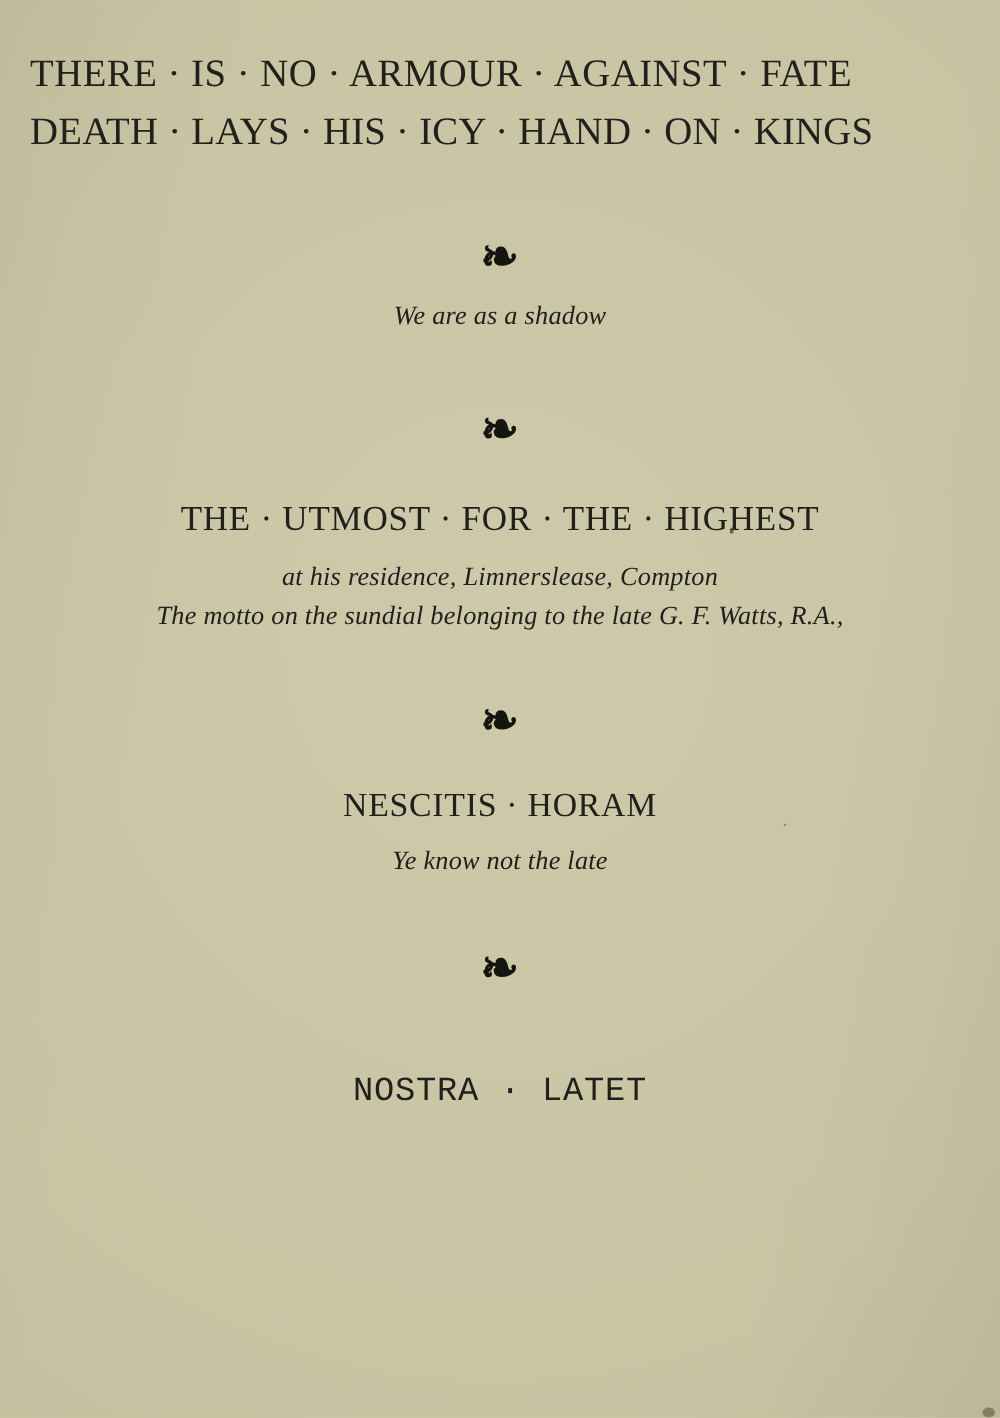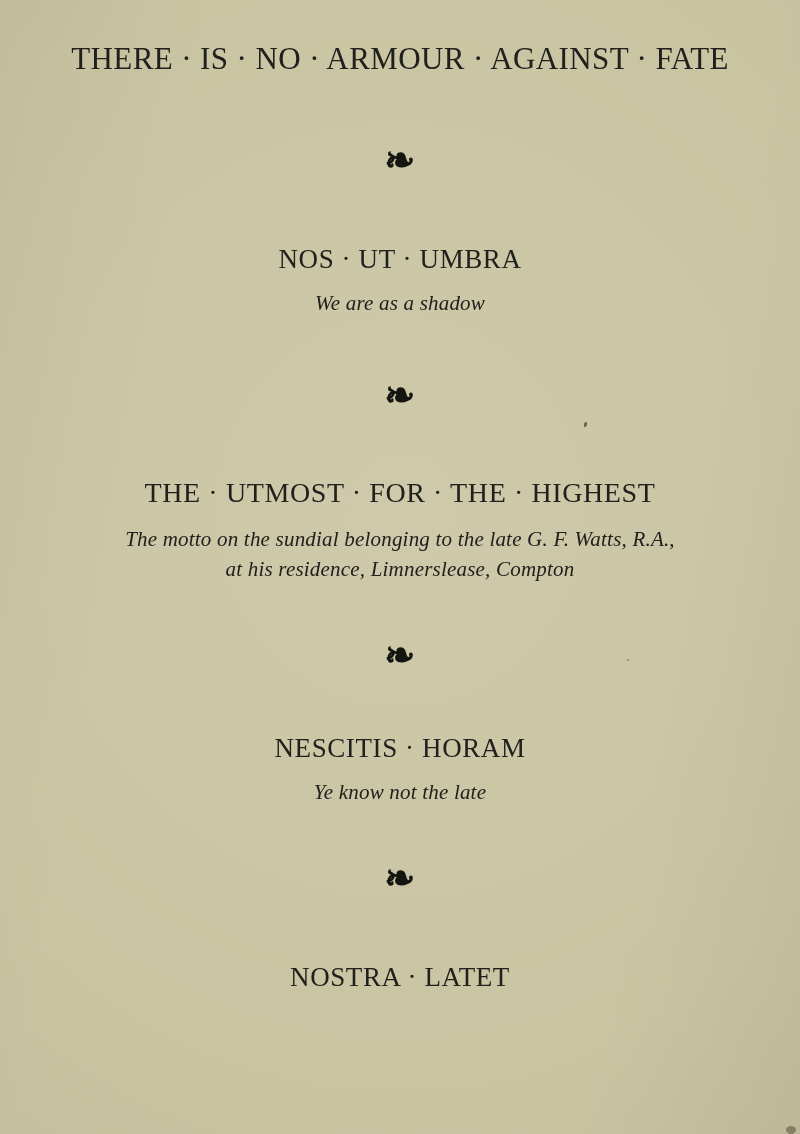--- a/index.html
+++ b/index.html
@@ -24,21 +24,20 @@
       linear-gradient(100deg, rgba(0,0,0,0.035) 0%, rgba(0,0,0,0.0) 22%, rgba(0,0,0,0.0) 78%, rgba(0,0,0,0.045) 100%),
       #c9c4a2;
   }
   .content {
     position: relative;
     padding: 28px 24px 0 24px;
     box-sizing: border-box;
     height: 100%;
   }
   .headline {
-    text-align: center;
     font-size: 31px;
     letter-spacing: 0.4px;
     line-height: 1.48;
     font-weight: 400;
     white-space: nowrap;
   }
   .headline .line2 {
     display: block;
     letter-spacing: 0.2px;
   }
@@ -88,51 +87,51 @@
     opacity: 0.75;
     border-radius: 40%;
   }
   .speck.s1 { left: 584px; top: 422px; transform: rotate(12deg); }
   .speck.s2 { left: 627px; top: 659px; width: 2px; height: 2px; opacity: 0.45; }
   .speck.s3 { left: 786px; top: 1126px; width: 10px; height: 8px; opacity: 0.5; border-radius: 50%; }
   .blk1 { margin-top: 8px; }
   .orn1 { margin-top: 58px; }
   .mot1 { margin-top: 62px; }
   .orn2 { margin-top: 58px; }
-  .mot2 { margin-top: 60px; }
+  .mot2 { margin-top: 34px; }
   .orn3 { margin-top: 50px; }
-  .mot3 { margin-top: 56px; }
+  .mot3 { margin-top: 30px; }
   .orn4 { margin-top: 52px; }
-  .mot4 { margin-top: 62px; }
+  .mot4 { margin-top: 62px; font-family: Liberation Mono, monospace; }
 </style>
 </head>
 <body>
 
 <div class="page">
   <div class="content">
 
     <div class="headline blk1">
       <span class="line1">THERE · IS · NO · ARMOUR · AGAINST · FATE</span>
+      <span class="line2">DEATH · LAYS · HIS · ICY · HAND · ON · KINGS</span>
     </div>
 
     <div class="ornament orn1">
       <span class="glyph">❧</span>
     </div>
 
-    <div class="motto mot1">NOS · UT · UMBRA</div>
     <div class="gloss">We are as a shadow</div>
 
     <div class="ornament orn2">
       <span class="glyph">❧</span>
     </div>
 
     <div class="motto wide mot2">THE · UTMOST · FOR · THE · HIGHEST</div>
     <div class="gloss long">
+      <span class="g-line">at his residence, Limnerslease, Compton</span>
       <span class="g-line">The motto on the sundial belonging to the late G. F. Watts, R.A.,</span>
-      <span class="g-line">at his residence, Limnerslease, Compton</span>
     </div>
 
     <div class="ornament orn3">
       <span class="glyph">❧</span>
     </div>
 
     <div class="motto mot3">NESCITIS · HORAM</div>
     <div class="gloss">Ye know not the late</div>
 
     <div class="ornament orn4">

